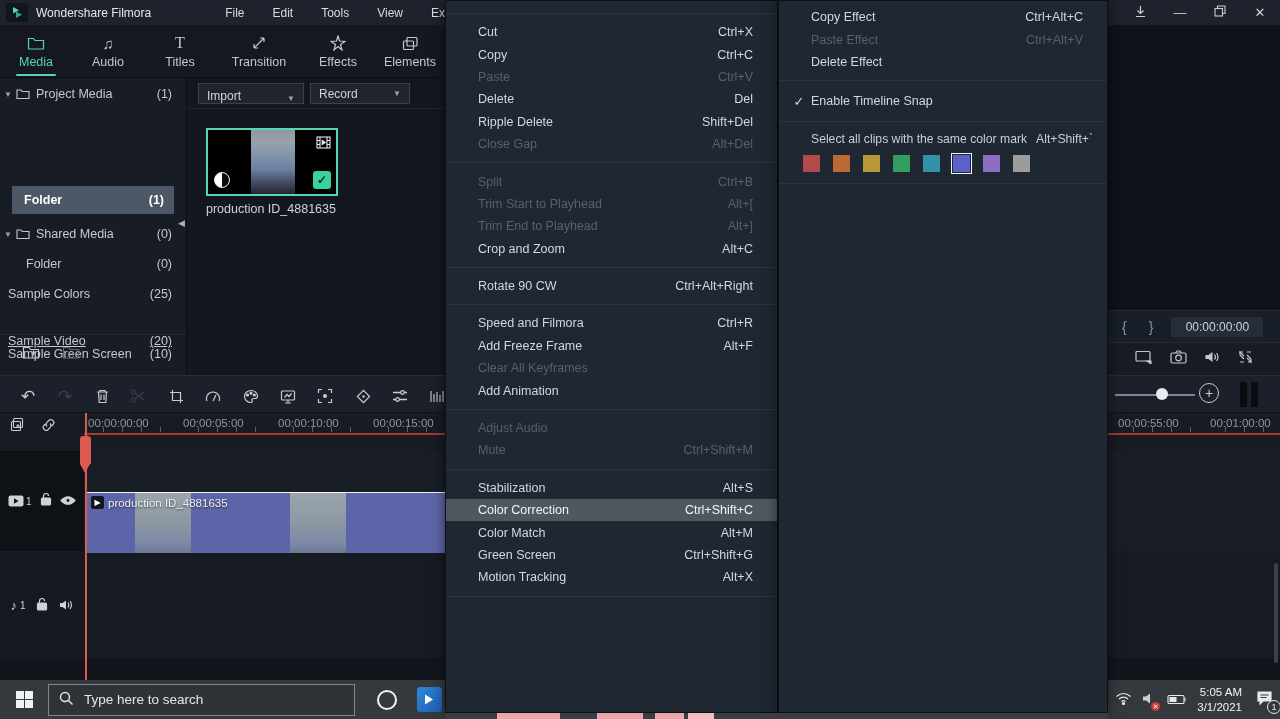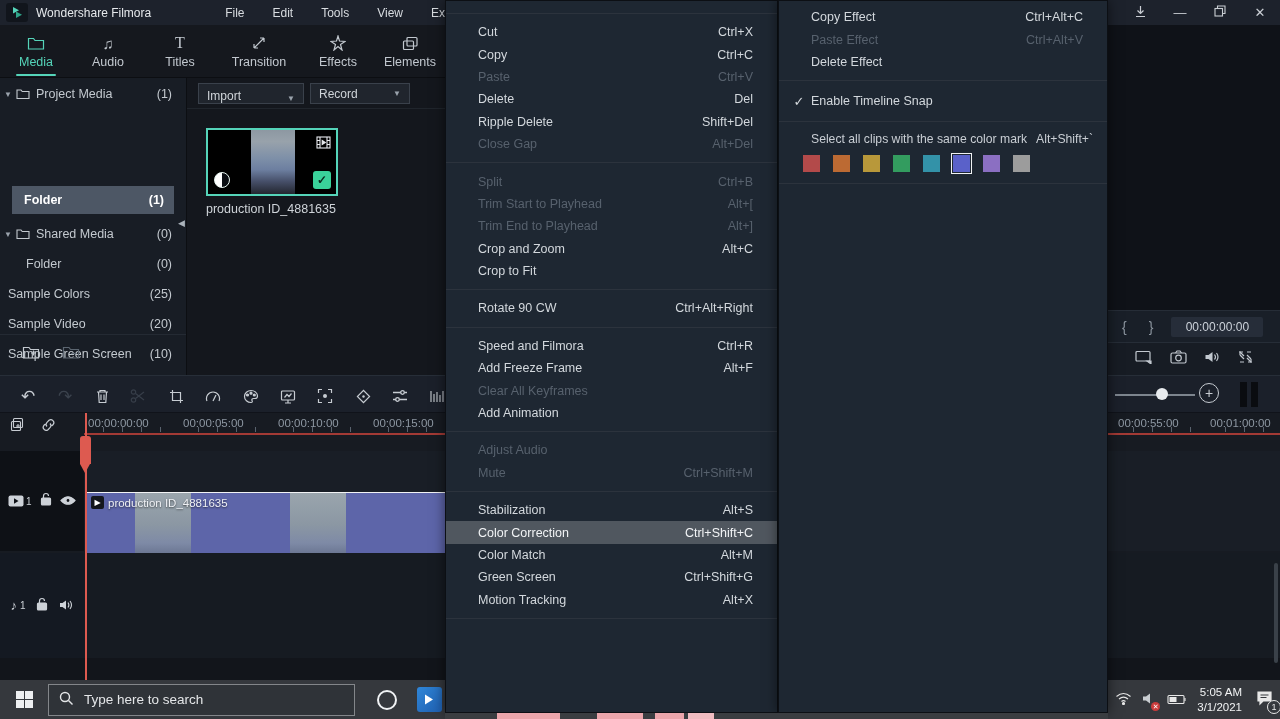--- a/index.html
+++ b/index.html
@@ -275,21 +275,21 @@
       <span class="cnt">(0)</span>
     </div>
     <div class="side-row" style="top:176px;">
       <span style="margin-left:26px;">Folder</span>
       <span class="cnt">(0)</span>
     </div>
     <div class="side-row" style="top:206px;">
       <span style="margin-left:8px;">Sample Colors</span>
       <span class="cnt">(25)</span>
     </div>
-    <div class="side-row" style="top:236px;">
+    <div class="side-row" style="top:253px;text-decoration:underline;">
       <span style="margin-left:8px;">Sample Video</span>
       <span class="cnt">(20)</span>
     </div>
     <div class="side-row" style="top:266px;">
       <span style="margin-left:8px;">Sample Green Screen</span>
       <span class="cnt">(10)</span>
     </div>
     <div id="sidebar-divider"></div>
     <span class="side-bottom-icon" style="left:22px;">
       <svg width="18" height="15" viewBox="0 0 18 15" fill="none" stroke="#c3c9cf" stroke-width="1.2">
@@ -623,24 +623,20 @@
         <span class="sc">Alt+[</span>
       </div>
     <div class="mi disabled">
         <span>Trim End to Playhead</span>
         <span class="sc">Alt+]</span>
       </div>
     <div class="mi">
         <span>Crop and Zoom</span>
         <span class="sc">Alt+C</span>
       </div>
-    <div class="mi">
-        <span>Crop to Fit</span>
-        <span class="sc"></span>
-      </div>
     <div class="mdiv"></div>
     <div class="mi">
         <span>Rotate 90 CW</span>
         <span class="sc">Ctrl+Alt+Right</span>
       </div>
     <div class="mdiv"></div>
     <div class="mi">
         <span>Speed and Filmora</span>
         <span class="sc">Ctrl+R</span>
       </div>

